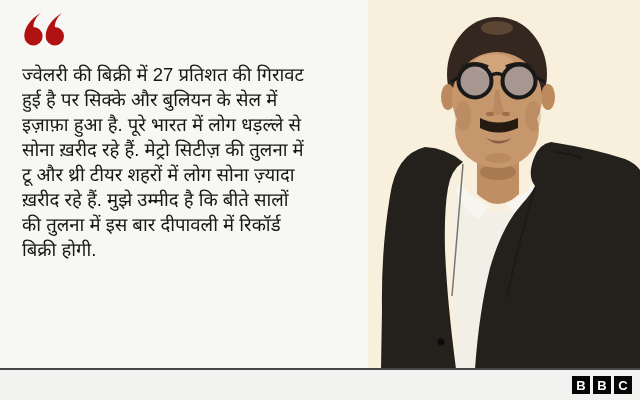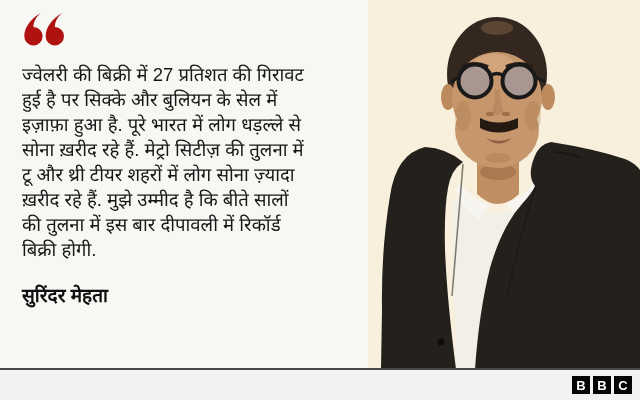--- a/index.html
+++ b/index.html
@@ -45,21 +45,20 @@
 
     <div class="quote-text">ज्वेलरी की बिक्री में 27 प्रतिशत की गिरावट
 हुई है पर सिक्के और बुलियन के सेल में
 इज़ाफ़ा हुआ है. पूरे भारत में लोग धड़ल्ले से
 सोना ख़रीद रहे हैं. मेट्रो सिटीज़ की तुलना में
 टू और थ्री टीयर शहरों में लोग सोना ज़्यादा
 ख़रीद रहे हैं. मुझे उम्मीद है कि बीते सालों
 की तुलना में इस बार दीपावली में रिकॉर्ड
 बिक्री होगी.</div>
 
-    <div class="attr-name">सुरिंदर मेहता</div>
 
   </div>
 
   <div class="photo-panel">
     <svg width="272" height="369" viewBox="0 0 272 369" aria-hidden="true">
 
       <rect x="0" y="0" width="272" height="369" fill="#f8f0dc"></rect>
 
       <path d="M109,128 L109,194 Q130,214 151,194 L151,128 Z" fill="#bf8e62"></path>
       <ellipse cx="130" cy="172" rx="18" ry="8" fill="#8f6040" opacity="0.45"></ellipse>

